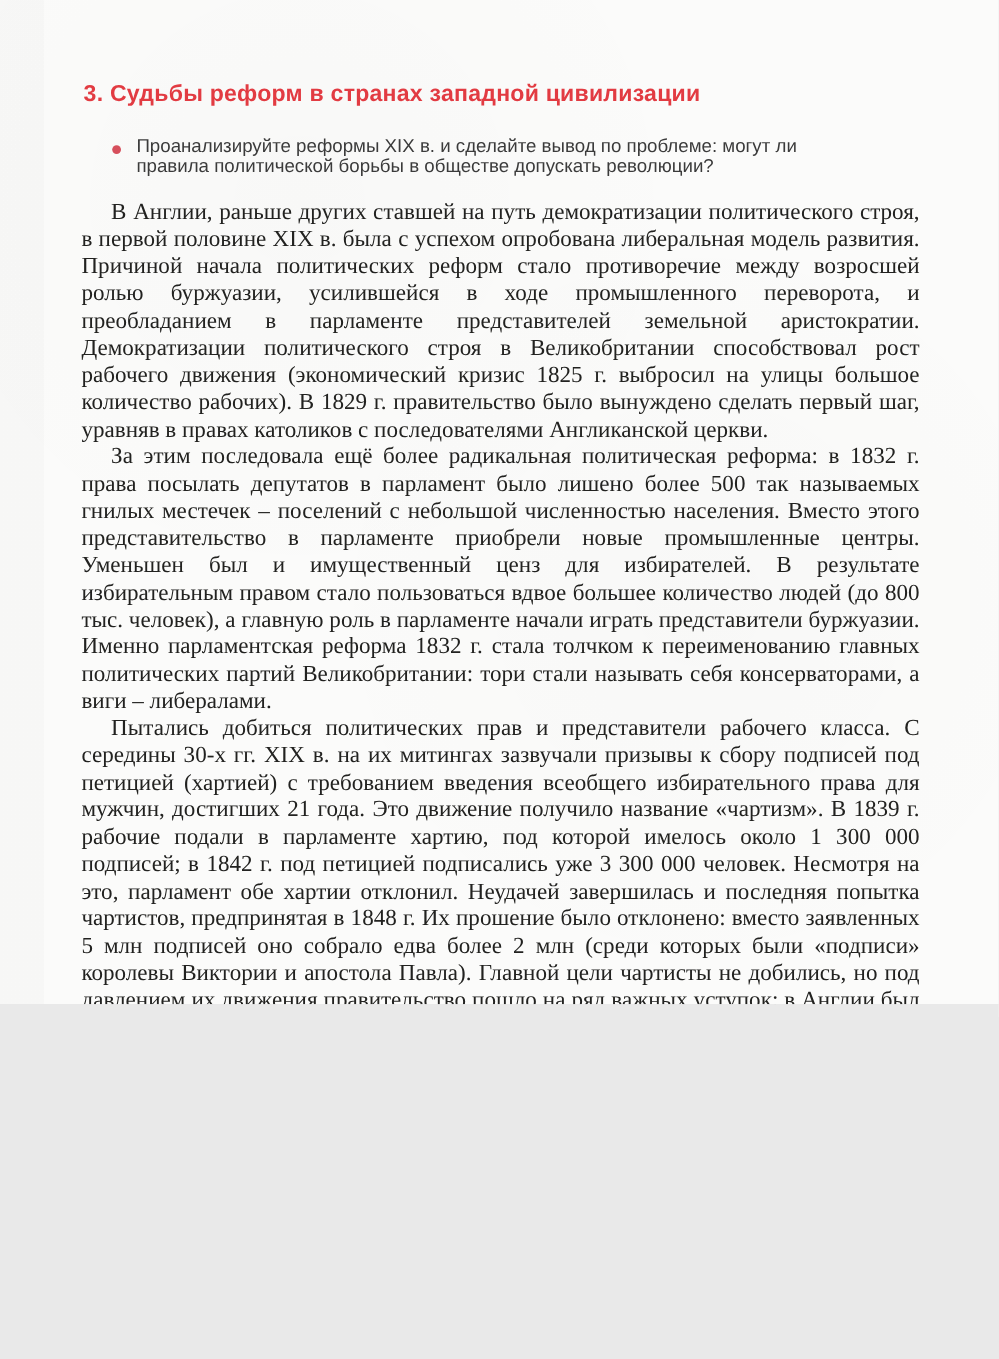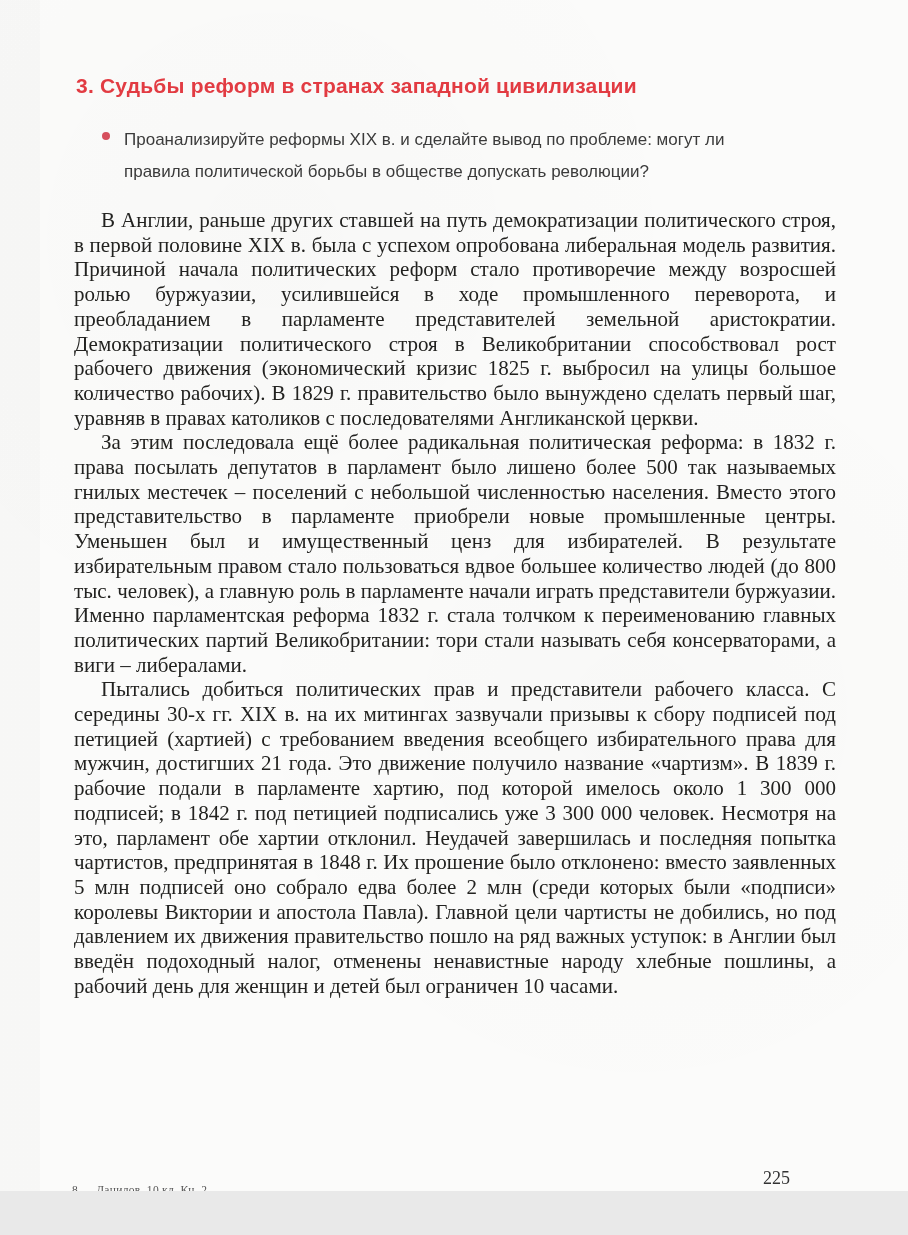--- a/index.html
+++ b/index.html
@@ -3,21 +3,21 @@
 <meta charset="utf-8">
 <style>
   html, body {
     margin: 0;
     padding: 0;
     background: #e9e9e9;
   }
   .page {
     position: relative;
     width: 908px;
-    height: 1191px;
+    height: 913px;
     background: #fbfbfa;
     overflow: hidden;
     font-family: "Liberation Serif", "DejaVu Serif", serif;
   }
   
   .page::before {
     content: "";
     position: absolute;
     inset: 0;
     background:
@@ -50,21 +50,21 @@
     flex: 0 0 auto;
     width: 8px;
     height: 8px;
     border-radius: 50%;
     background: #d64f5c;
     margin: 8px 14px 0 0;
   }
   .bullet-text {
     font-family: "Liberation Sans", "DejaVu Sans", sans-serif;
     font-size: 17px;
-    line-height: 32px;
+    line-height: 18px;
     color: #3b3b3b;
   }
   .body-text p {
     margin: 0;
     font-size: 21px;
     line-height: 24.7px;
     color: #222220;
     text-align: justify;
     text-indent: 27px;
   }

